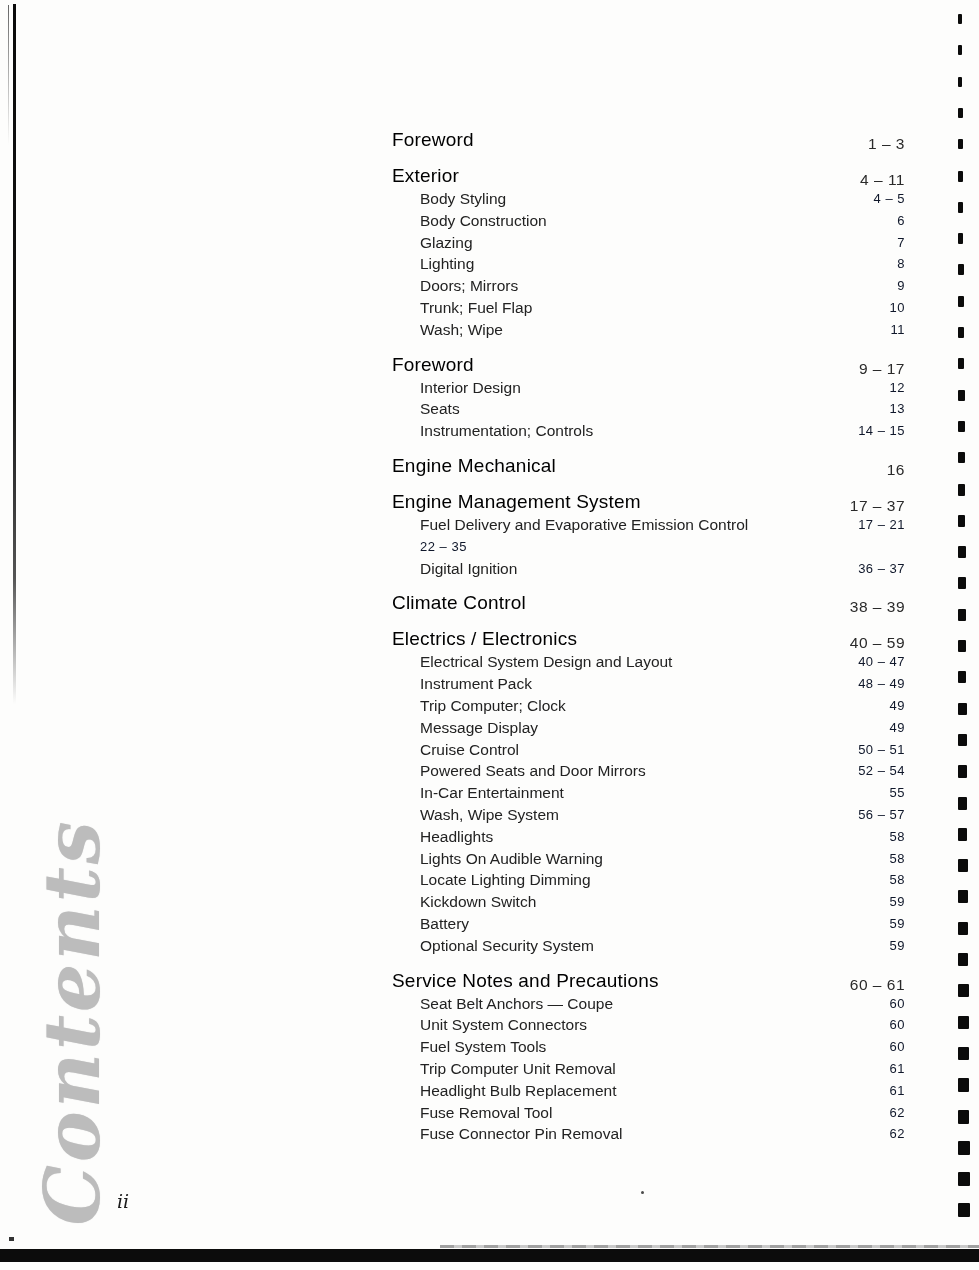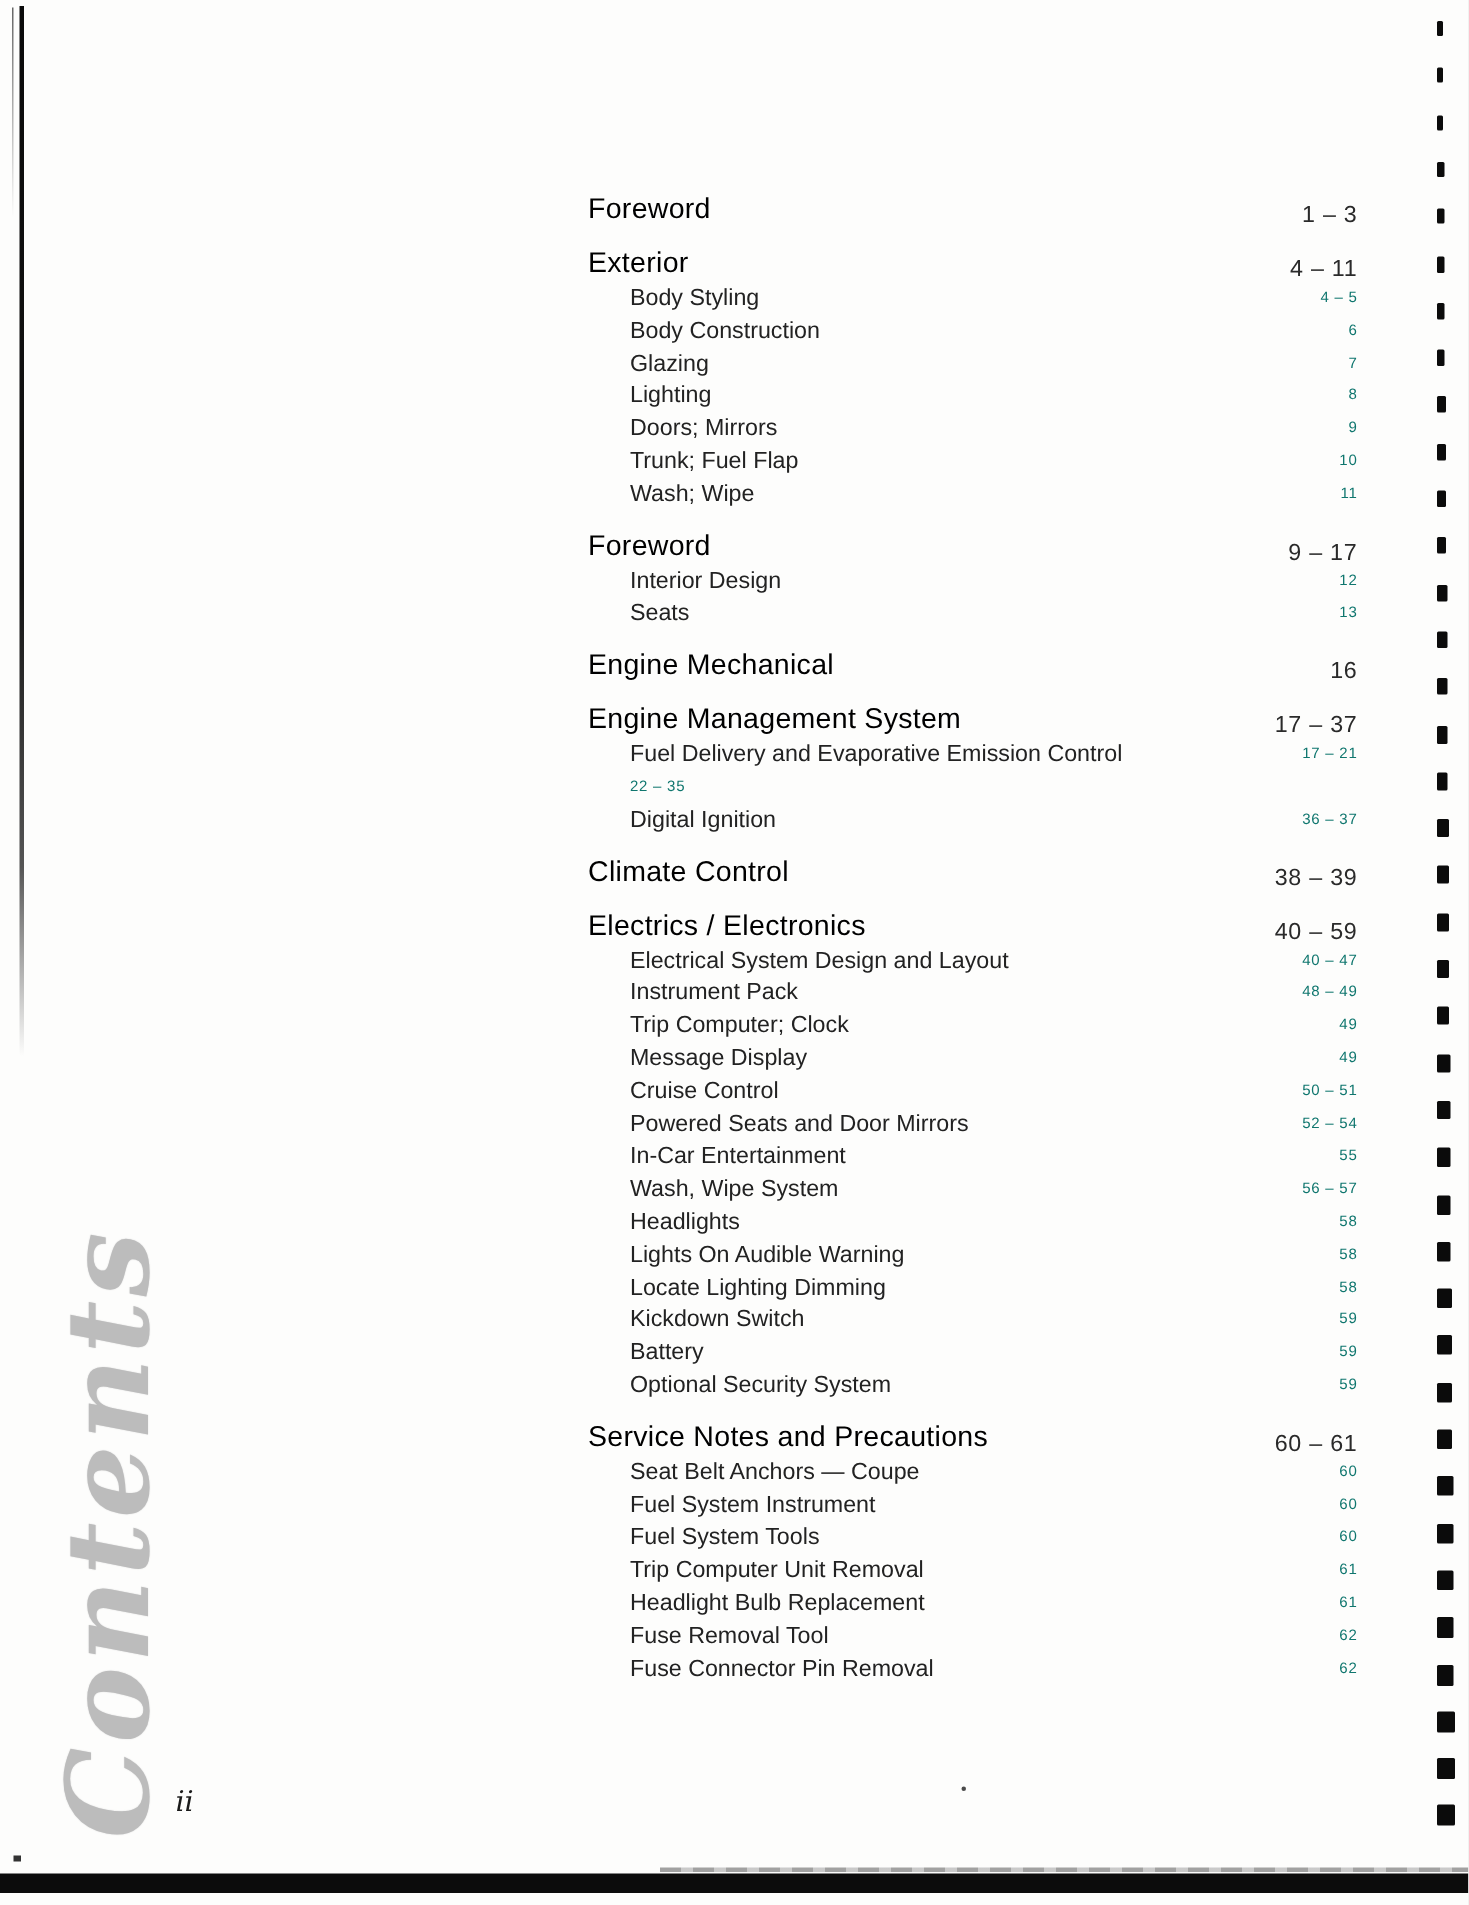--- a/index.html
+++ b/index.html
@@ -46,22 +46,22 @@
     font-size: 19px; font-weight: 400; line-height: 24px;
     letter-spacing: 0.2px; color: #000;
   }
   .sec-pages {
     font-size: 15.5px; line-height: 24px; letter-spacing: 0.5px;
     color: #2a2a2a; position: relative; top: 4px; white-space: nowrap; text-align: center;
   }
   .item-row { height: 21.8px; padding-left: 28px; }
   .item-label { font-size: 15.5px; line-height: 21.8px; color: #222; }
   .item-pages {
-    font-size: 10px; line-height: 21.8px; letter-spacing: 0.5px;
-    color: #0f766e; white-space: nowrap;
+    font-size: 13px; line-height: 21.8px; letter-spacing: 0.5px;
+    color: #0f172a; white-space: nowrap;
   }
 
   
   .page-number {
     position: absolute; left: 117px; top: 1190px;
     font-family: "DejaVu Serif", serif; font-style: italic;
     font-size: 19px; color: #1a1a1a;
   }
 
   
@@ -188,20 +188,24 @@
   <div class="row item-row">
     <span class="item-label">Interior Design</span>
     <span class="item-pages">12</span>
   </div>
 
   <div class="row item-row">
     <span class="item-label">Seats</span>
     <span class="item-pages">13</span>
   </div>
 
+  <div class="row item-row">
+    <span class="item-label">Instrumentation; Controls</span>
+    <span class="item-pages">14 – 15</span>
+  </div>
 </div>
   </section>
 
   <section class="toc-section">
     <div class="row head-row">
       <span class="sec-title">Engine Mechanical</span>
       <span class="sec-pages">16</span>
     </div>
     <div class="items"></div>
   </section>
@@ -319,21 +323,21 @@
       <span class="sec-title">Service Notes and Precautions</span>
       <span class="sec-pages">60 – 61</span>
     </div>
     <div class="items">
   <div class="row item-row">
     <span class="item-label">Seat Belt Anchors — Coupe</span>
     <span class="item-pages">60</span>
   </div>
 
   <div class="row item-row">
-    <span class="item-label">Fuel System Instrument</span>
+    <span class="item-label">Unit System Connectors</span>
     <span class="item-pages">60</span>
   </div>
 
   <div class="row item-row">
     <span class="item-label">Fuel System Tools</span>
     <span class="item-pages">60</span>
   </div>
 
   <div class="row item-row">
     <span class="item-label">Trip Computer Unit Removal</span>

